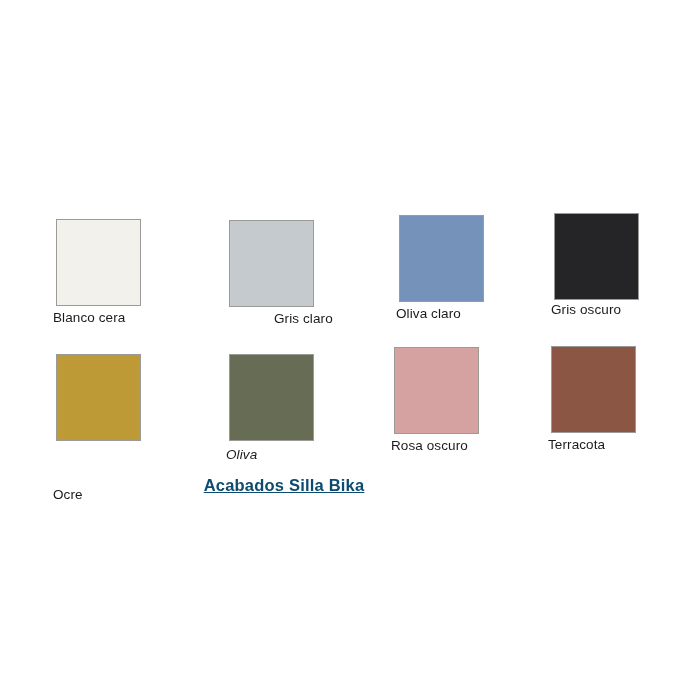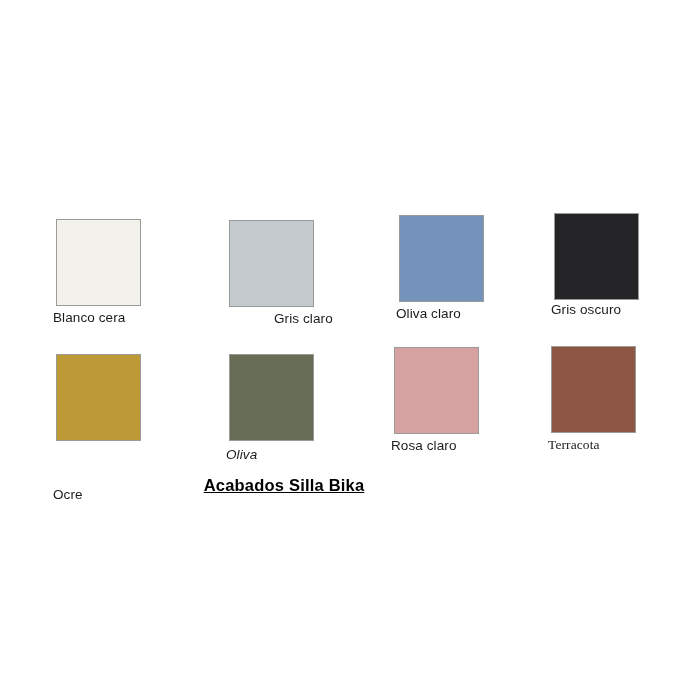--- a/index.html
+++ b/index.html
@@ -60,31 +60,31 @@
   #cell-terracota    { left: 551px; top: 336px; }
 
   
   #label-blanco-cera { top: 91px; }
   #label-gris-claro  { top: 91px; margin-left: 48px; }
   #label-azul-claro  { top: 91px; }
   #label-gris-oscuro { top: 89px; }
   #label-ocre        { top: 93px; margin-top: 40px; }
   #label-oliva       { top: 93px; font-style: italic; }
   #label-rosa-claro  { top: 91px; }
-  #label-terracota   { top: 91px; font-family: Liberation Serif, serif; }
+  #label-terracota   { top: 91px; }
 
   #chart-title {
     position: absolute;
     left: 0;
     top: 466px;
     width: 568px;
     text-align: center;
     font-size: 16.5px;
     font-weight: bold;
-    color: #000000;
+    color: #0c4a6e;
     text-decoration: underline;
     letter-spacing: 0.2px;
     font-family: "Liberation Sans", sans-serif;
   }
 </style>
 </head>
 <body style="background-color: rgb(255, 255, 255);">
 
 <div id="palette-board">
 
@@ -113,21 +113,21 @@
     <div class="swatch-label" id="label-ocre">Ocre</div>
   </div>
 
   <div class="swatch-cell" id="cell-oliva">
     <div class="swatch-chip" style="background-color: rgb(103, 108, 85);"></div>
     <div class="swatch-label" id="label-oliva">Oliva</div>
   </div>
 
   <div class="swatch-cell" id="cell-rosa-claro">
     <div class="swatch-chip" style="background-color: rgb(213, 162, 161);"></div>
-    <div class="swatch-label" id="label-rosa-claro">Rosa claro</div>
+    <div class="swatch-label" id="label-rosa-claro">Rosa oscuro</div>
   </div>
 
   <div class="swatch-cell" id="cell-terracota">
     <div class="swatch-chip" style="background-color: rgb(140, 86, 68);"></div>
     <div class="swatch-label" id="label-terracota">Terracota</div>
   </div>
 
   <div id="chart-title">Acabados Silla Bika</div>
 
 </div>

